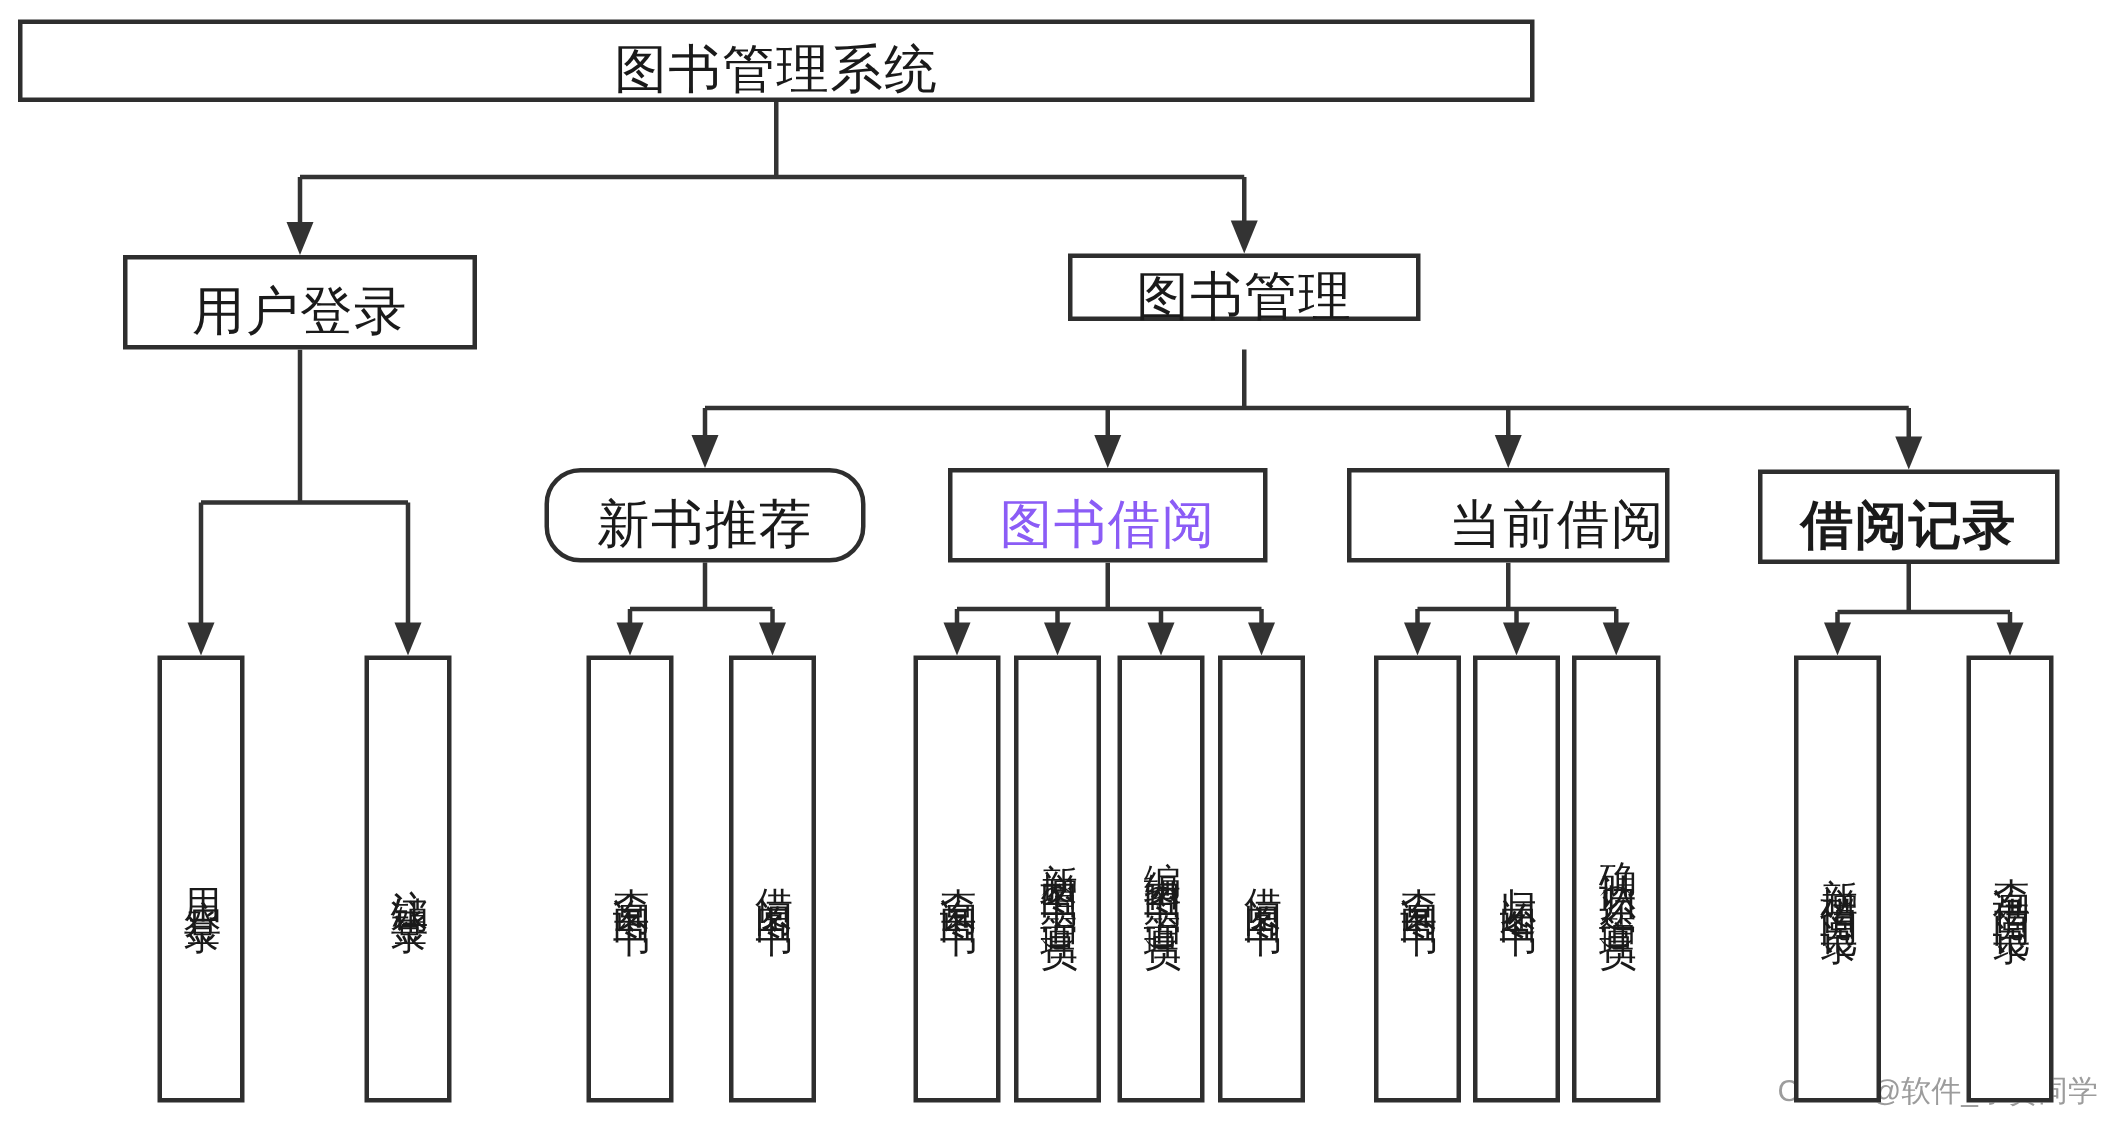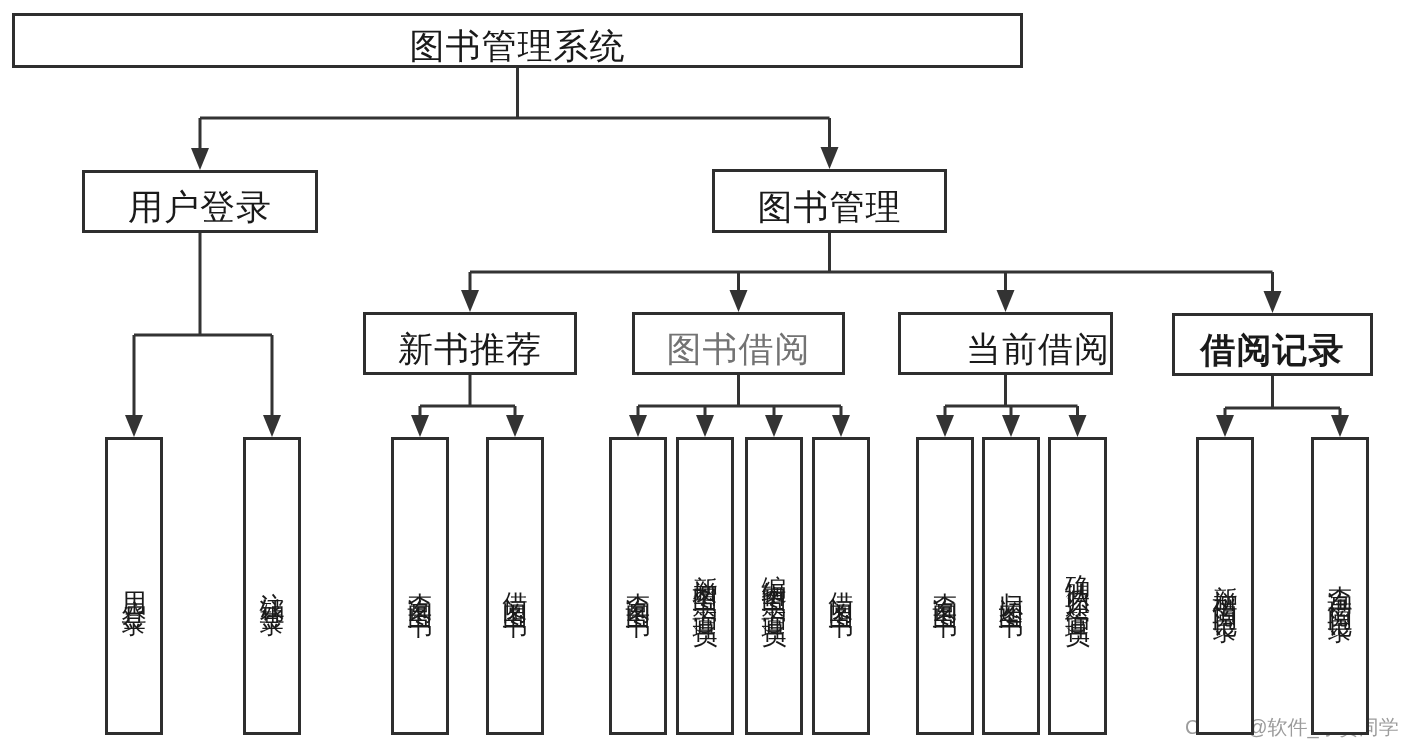--- a/index.html
+++ b/index.html
@@ -81,27 +81,27 @@
       <polygon points="1331,415 1349,415 1340,437" fill="#333333"></polygon>
     </svg>
 
   <div id="watermark" style="color: rgb(156, 156, 156);">CSDN @软件_小贺同学</div>
 <div class="box h" style="left: 12px; top: 13px; width: 1011px; height: 55px; border-color: rgb(46, 46, 46); color: rgb(26, 26, 26);">
       <span class="lbl">图书管理系统</span>
     </div>
     <div class="box h" style="left: 82px; top: 170px; width: 236px; height: 63px; border-color: rgb(46, 46, 46); color: rgb(26, 26, 26);">
       <span class="lbl">用户登录</span>
     </div>
-    <div class="box h" style="left: 712px; top: 169px; width: 235px; height: 64px; border-color: rgb(46, 46, 46); color: rgb(26, 26, 26);">
+    <div class="box h" style="left: 712px; top: 169px; width: 235px; height: 45px; border-color: rgb(46, 46, 46); color: rgb(26, 26, 26);">
       <span class="lbl">图书管理</span>
     </div>
-    <div class="box h" style="left: 363px; top: 312px; width: 214px; height: 63px; border-color: rgb(46, 46, 46); color: rgb(26, 26, 26);">
+    <div class="box h" style="left: 363px; top: 312px; width: 214px; height: 63px; border-color: rgb(46, 46, 46); color: rgb(26, 26, 26); border-radius: 24px;">
       <span class="lbl">新书推荐</span>
     </div>
-    <div class="box h" style="left: 632px; top: 312px; width: 213px; height: 63px; border-color: rgb(46, 46, 46); color: #737373;">
+    <div class="box h" style="left: 632px; top: 312px; width: 213px; height: 63px; border-color: rgb(46, 46, 46); color: #8b5cf6;">
       <span class="lbl">图书借阅</span>
     </div>
     <div class="box h" style="left: 898px; top: 312px; width: 215px; height: 63px; border-color: rgb(46, 46, 46); color: rgb(26, 26, 26); justify-content: flex-end;">
       <span class="lbl">当前借阅</span>
     </div>
     <div class="box h" style="left: 1172px; top: 313px; width: 201px; height: 63px; border-color: rgb(46, 46, 46); color: rgb(26, 26, 26); font-weight: bold;">
       <span class="lbl">借阅记录</span>
     </div>
     <div class="box v" style="left: 105px; top: 437px; width: 58px; height: 298px; border-color: rgb(46, 46, 46); color: rgb(26, 26, 26);">
       <span class="lbl">用户登录</span>

